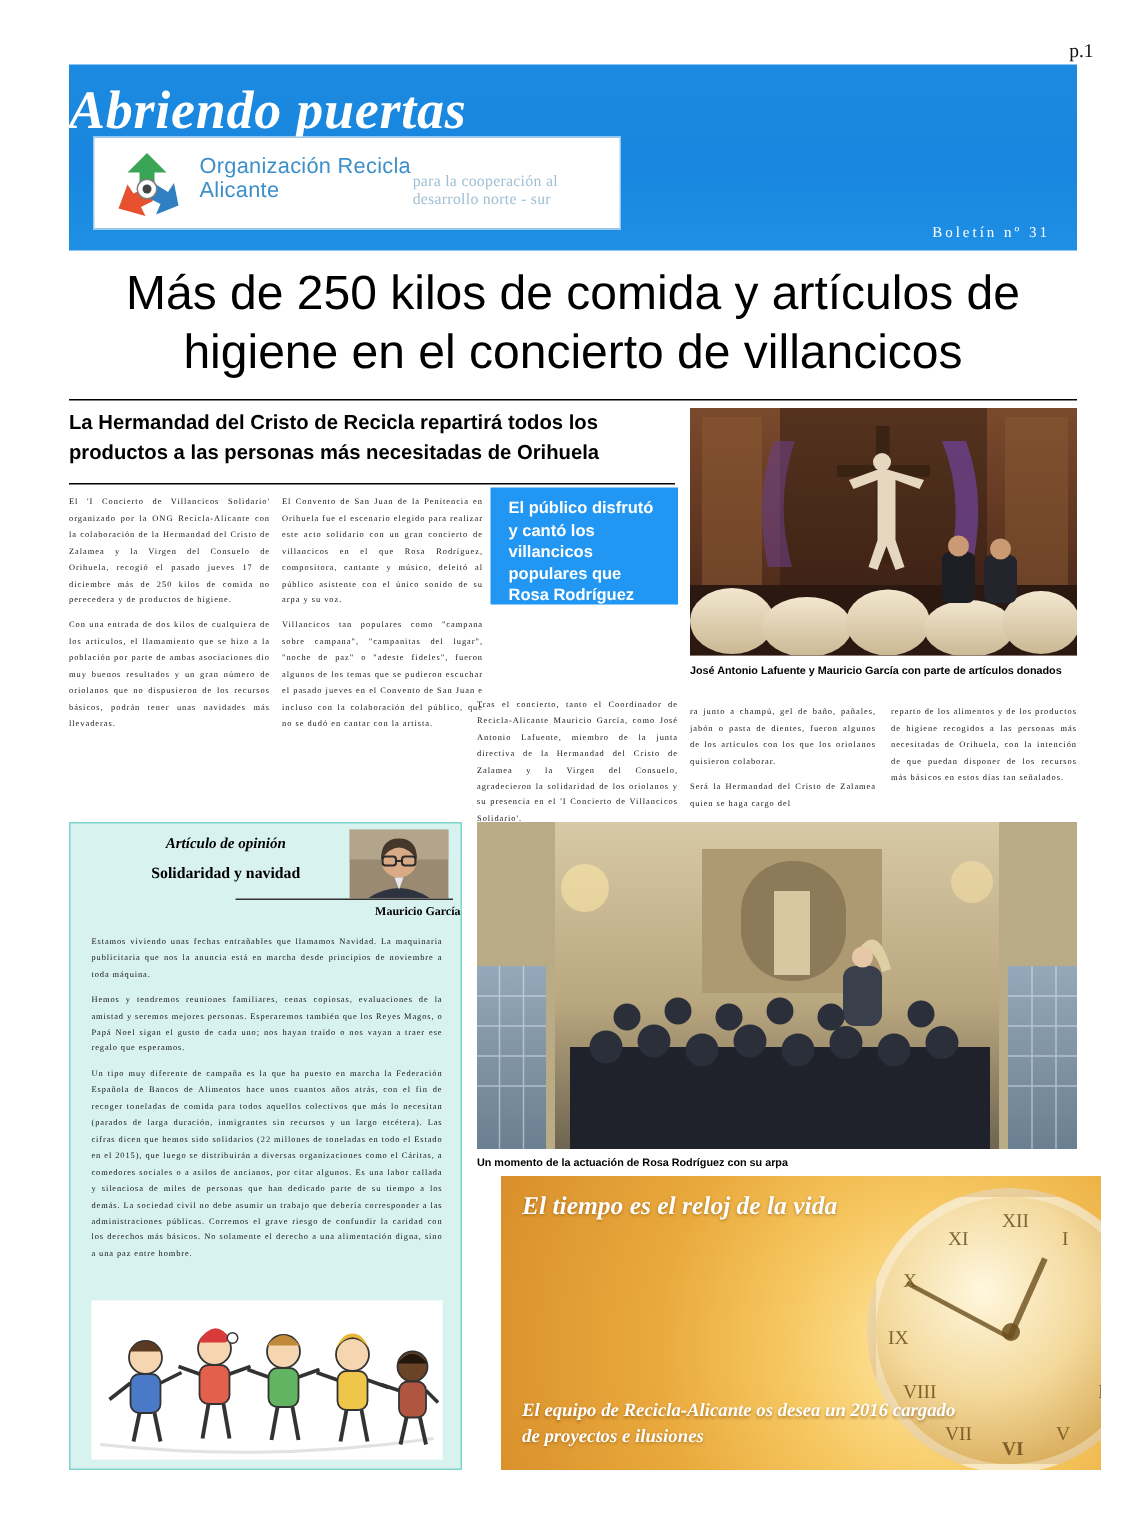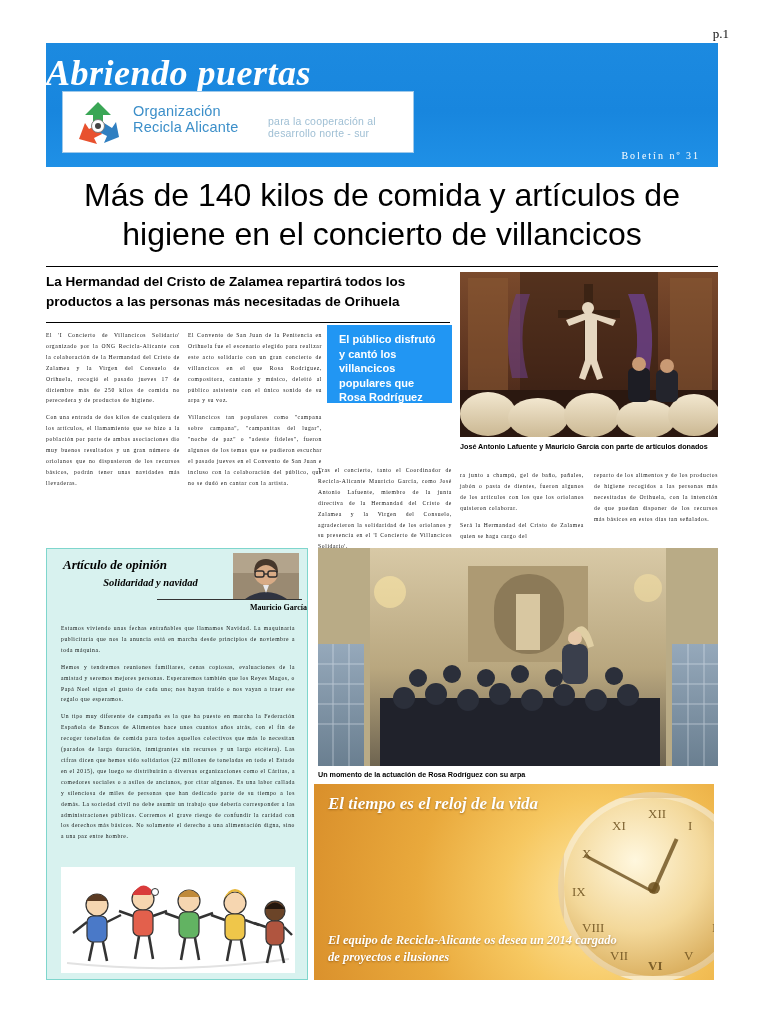--- a/index.html
+++ b/index.html
@@ -77,21 +77,21 @@
     justify-content: center;
   }
   .logo-line1 {
     font-family: "Liberation Sans", sans-serif;
     font-size: 14.5px;
     color: #3c8fc9;
     letter-spacing: 0.2px;
     line-height: 1.05;
   }
   .logo-line2 {
-    font-family: Liberation Sans, sans-serif;
+    font-family: Liberation Serif, serif;
     font-size: 10.5px;
     color: #9fbfd4;
     letter-spacing: 0.2px;
     line-height: 1.1;
     margin-top: 12px;
   }
   .bulletin-no {
     position: absolute;
     right: 18px;
     bottom: 6px;
@@ -198,35 +198,35 @@
   }
   .opinion-head {
     position: relative;
     height: 62px;
   }
   .op-title {
     position: absolute;
     left: 16px;
     top: 8px;
     width: 175px;
+    text-align: center;
     font-family: "Liberation Serif", serif;
     font-weight: bold;
     font-style: italic;
-    font-size: 13px;
+    font-size: 10px;
     color: #000;
   }
   .op-sub {
     position: absolute;
     left: 16px;
     top: 28px;
     width: 175px;
     text-align: center;
     font-family: "Liberation Serif", serif;
     font-weight: bold;
-    font-style: italic;
     font-size: 10.5px;
     color: #000;
   }
   .op-author {
     position: absolute;
     left: 188px;
     top: 54px;
     width: 72px;
     text-align: right;
     font-family: "Liberation Serif", serif;
@@ -279,21 +279,21 @@
     left: 318px;
     top: 548px;
     width: 400px;
     height: 218px;
     overflow: hidden;
     background: #6d6a55;
   }
   
   .banner {
     position: absolute;
-    left: 314px;
+    left: 334px;
     top: 784px;
     width: 400px;
     height: 196px;
     overflow: hidden;
     background: radial-gradient(circle at 72% 58%, #ffe9a8 0%, #f6c760 32%, #e9a93c 60%, #d98f2b 100%);
   }
   .banner-title {
     position: absolute;
     left: 14px;
     top: 10px;
@@ -365,23 +365,23 @@
       </div>
       <div class="logo-text">
         <div class="logo-line1">Organización Recicla Alicante</div>
         <div class="logo-line2">para la cooperación al desarrollo norte - sur</div>
       </div>
     </div>
 
     <div class="bulletin-no">Boletín nº 31</div>
   </div>
 
-  <div class="headline">Más de 140 kilos de comida y artículos de higiene en el concierto de villancicos</div>
-
-  <div class="subhead">La Hermandad del Cristo de Zalamea repartirá todos los productos a las personas más necesitadas de Orihuela</div>
+  <div class="headline">Más de 250 kilos de comida y artículos de higiene en el concierto de villancicos</div>
+
+  <div class="subhead">La Hermandad del Cristo de Recicla repartirá todos los productos a las personas más necesitadas de Orihuela</div>
 
   <div class="rule" style="left:46px; top:266px; width:672px;"></div>
   <div class="rule" style="left:46px; top:322px; width:404px;"></div>
 
   <div class="photo1">
     <svg viewBox="0 0 258 165" width="258" height="165" preserveAspectRatio="none" aria-hidden="true">
       <defs>
         <linearGradient id="wall" x1="0" y1="0" x2="0" y2="1">
           <stop offset="0%" stop-color="#7a4a2c"></stop>
           <stop offset="55%" stop-color="#5d3420"></stop>
@@ -602,16 +602,16 @@
       <div class="num" style="left:46px; top:150px;">VII</div>
       <div class="num" style="left:18px; top:122px;">VIII</div>
       <div class="num" style="left:8px; top:86px;">IX</div>
       <div class="num" style="left:18px; top:48px;">X</div>
       <div class="num" style="left:48px; top:20px;">XI</div>
       <div class="hand" style="width:4px; height:58px; left:87px; top:36px; transform:rotate(24deg);"></div>
       <div class="hand" style="width:3px; height:78px; left:88px; top:16px; transform:rotate(-62deg);"></div>
       <div style="position:absolute; left:84px; top:84px; width:12px; height:12px; border-radius:50%; background:#6b4f1d; opacity:.85;"></div>
     </div>
     <div class="banner-title">El tiempo es el reloj de la vida</div>
-    <div class="banner-foot">El equipo de Recicla-Alicante os desea un 2014 cargado de proyectos e ilusiones</div>
+    <div class="banner-foot">El equipo de Recicla-Alicante os desea un 2016 cargado de proyectos e ilusiones</div>
   </div>
 
 </div>
 
 </body></html>

